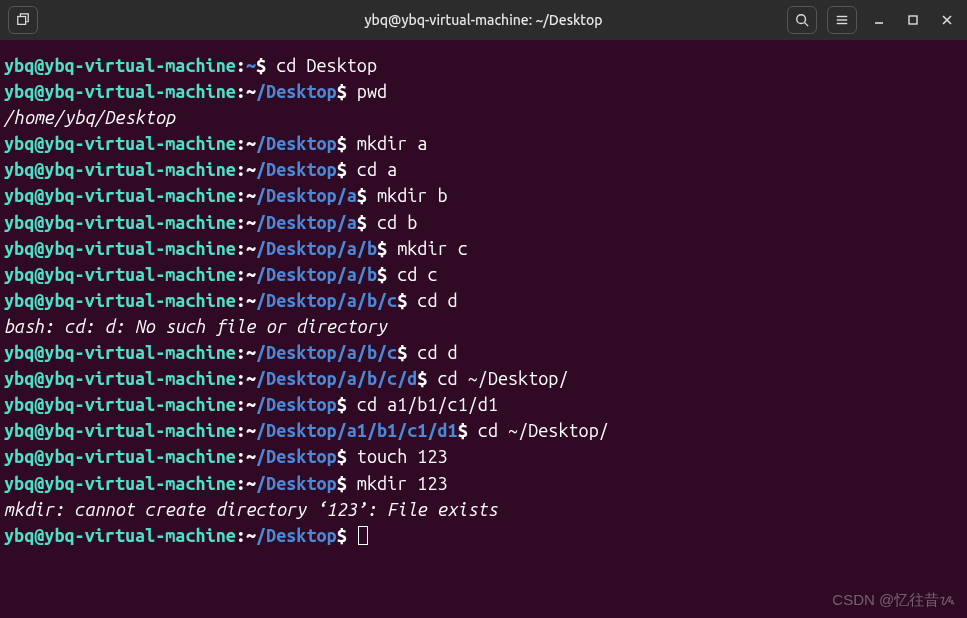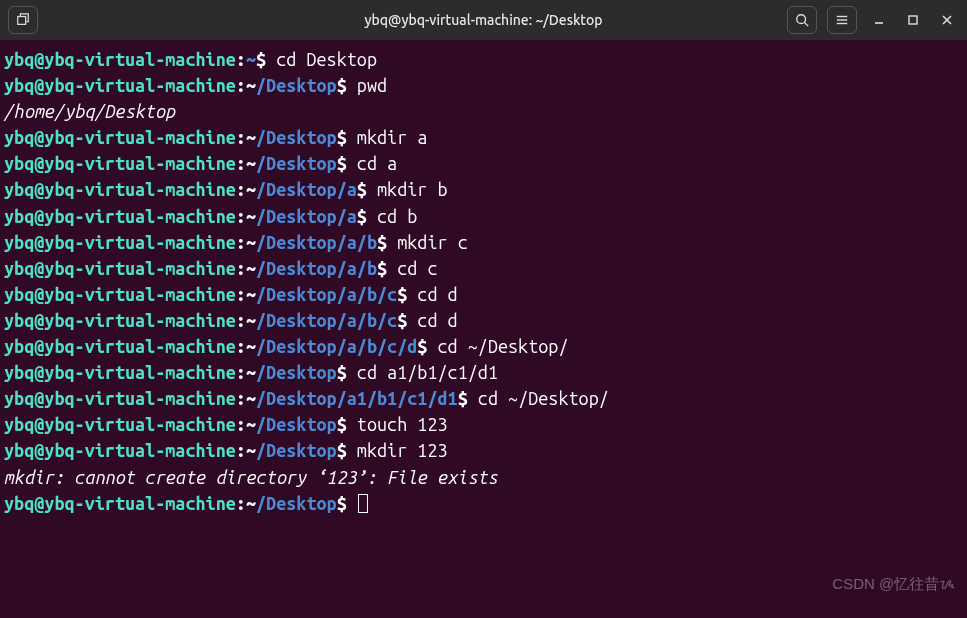--- a/index.html
+++ b/index.html
@@ -63,21 +63,21 @@
     }
     .win-btn {
       width: 24px;
       height: 24px;
       display: flex;
       align-items: center;
       justify-content: center;
       color: #ddd;
     }
     .terminal {
-      padding: 6px 4px;
+      padding: 12px 4px;
       line-height: 1.45;
       color: #ffffff;
     }
     .line { white-space: pre; }
     .user { color: #4fe0c8; font-weight: bold; }
     .colon { color: #ffffff; font-weight: bold; }
     .tilde { color: #ffffff; font-weight: bold; }
     .path { color: #4a8ad8; font-weight: bold; }
     .dollar { color: #ffffff; font-weight: bold; }
     .cmd { color: #ffffff; }
@@ -86,21 +86,21 @@
       display: inline-block;
       width: 10px;
       height: 19px;
       border: 1.5px solid #ffffff;
       vertical-align: text-bottom;
       margin-left: 1px;
     }
     .watermark {
       position: absolute;
       right: 12px;
-      bottom: 24px;
+      bottom: 8px;
       color: rgba(200,200,200,0.45);
       font-family: sans-serif;
       font-size: 15px;
     }
   </style>
 </head>
 <body>
 
 <div class="titlebar">
   <div class="titlebar-left">
@@ -149,20 +149,21 @@
     <div class="line"><span class="user">ybq@ybq-virtual-machine</span><span class="colon">:</span><span class="path">~</span><span class="dollar">$ </span><span class="cmd">cd Desktop</span></div>
     <div class="line"><span class="user">ybq@ybq-virtual-machine</span><span class="colon">:</span><span class="tilde">~</span><span class="path">/Desktop</span><span class="dollar">$ </span><span class="cmd">pwd</span></div>
     <div class="line"><span class="output">/home/ybq/Desktop</span></div>
     <div class="line"><span class="user">ybq@ybq-virtual-machine</span><span class="colon">:</span><span class="tilde">~</span><span class="path">/Desktop</span><span class="dollar">$ </span><span class="cmd">mkdir a</span></div>
     <div class="line"><span class="user">ybq@ybq-virtual-machine</span><span class="colon">:</span><span class="tilde">~</span><span class="path">/Desktop</span><span class="dollar">$ </span><span class="cmd">cd a</span></div>
     <div class="line"><span class="user">ybq@ybq-virtual-machine</span><span class="colon">:</span><span class="tilde">~</span><span class="path">/Desktop/a</span><span class="dollar">$ </span><span class="cmd">mkdir b</span></div>
     <div class="line"><span class="user">ybq@ybq-virtual-machine</span><span class="colon">:</span><span class="tilde">~</span><span class="path">/Desktop/a</span><span class="dollar">$ </span><span class="cmd">cd b</span></div>
     <div class="line"><span class="user">ybq@ybq-virtual-machine</span><span class="colon">:</span><span class="tilde">~</span><span class="path">/Desktop/a/b</span><span class="dollar">$ </span><span class="cmd">mkdir c</span></div>
     <div class="line"><span class="user">ybq@ybq-virtual-machine</span><span class="colon">:</span><span class="tilde">~</span><span class="path">/Desktop/a/b</span><span class="dollar">$ </span><span class="cmd">cd c</span></div>
     <div class="line"><span class="user">ybq@ybq-virtual-machine</span><span class="colon">:</span><span class="tilde">~</span><span class="path">/Desktop/a/b/c</span><span class="dollar">$ </span><span class="cmd">cd d</span></div>
+    <div class="line"><span class="output">bash: cd: d: No such file or directory</span></div>
     <div class="line"><span class="user">ybq@ybq-virtual-machine</span><span class="colon">:</span><span class="tilde">~</span><span class="path">/Desktop/a/b/c</span><span class="dollar">$ </span><span class="cmd">cd d</span></div>
     <div class="line"><span class="user">ybq@ybq-virtual-machine</span><span class="colon">:</span><span class="tilde">~</span><span class="path">/Desktop/a/b/c/d</span><span class="dollar">$ </span><span class="cmd">cd ~/Desktop/</span></div>
     <div class="line"><span class="user">ybq@ybq-virtual-machine</span><span class="colon">:</span><span class="tilde">~</span><span class="path">/Desktop</span><span class="dollar">$ </span><span class="cmd">cd a1/b1/c1/d1</span></div>
     <div class="line"><span class="user">ybq@ybq-virtual-machine</span><span class="colon">:</span><span class="tilde">~</span><span class="path">/Desktop/a1/b1/c1/d1</span><span class="dollar">$ </span><span class="cmd">cd ~/Desktop/</span></div>
     <div class="line"><span class="user">ybq@ybq-virtual-machine</span><span class="colon">:</span><span class="tilde">~</span><span class="path">/Desktop</span><span class="dollar">$ </span><span class="cmd">touch 123</span></div>
     <div class="line"><span class="user">ybq@ybq-virtual-machine</span><span class="colon">:</span><span class="tilde">~</span><span class="path">/Desktop</span><span class="dollar">$ </span><span class="cmd">mkdir 123</span></div>
     <div class="line"><span class="output">mkdir: cannot create directory ‘123’: File exists</span></div>
     <div class="line"><span class="user">ybq@ybq-virtual-machine</span><span class="colon">:</span><span class="tilde">~</span><span class="path">/Desktop</span><span class="dollar">$ </span><span class="cmd"></span><span class="cursor"></span></div>
   </div>
 

